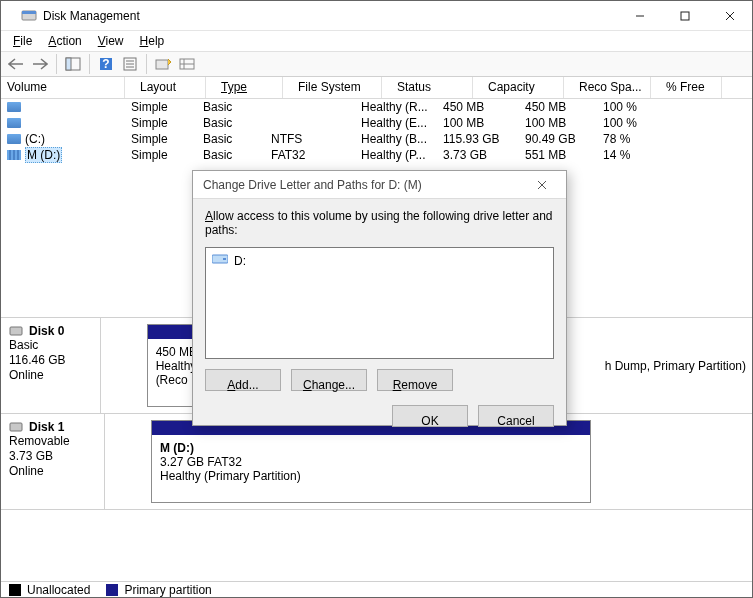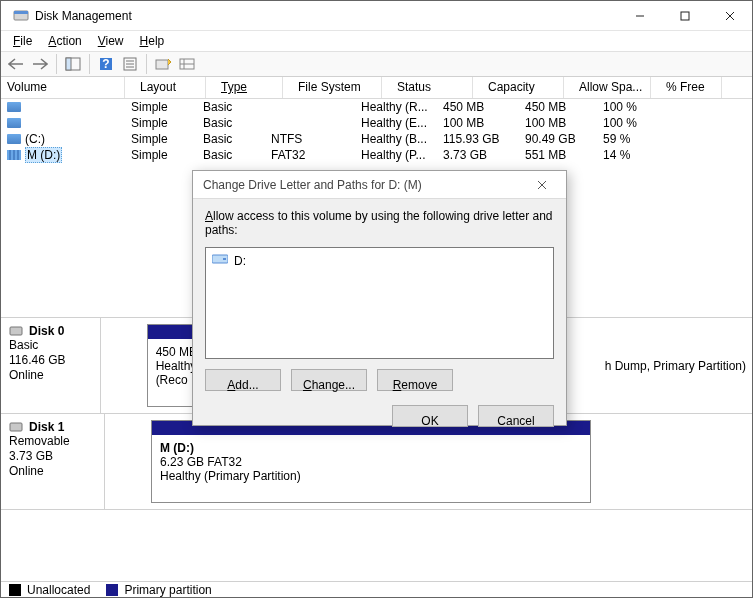--- a/index.html
+++ b/index.html
@@ -1,18 +1,18 @@
 <!DOCTYPE html>
 <html><head>
 <meta charset="utf-8">
 <style>
   * { box-sizing: border-box; font-family: "Segoe UI", Tahoma, sans-serif; font-size: 12px; }
   body { margin: 0; background: #fff; }
   .window { width: 753px; height: 598px; border: 1px solid #646464; position: relative; background: #fff; display: flex; flex-direction: column; overflow: hidden; }
-  .titlebar { height: 30px; display: flex; align-items: center; padding-left: 12px; background: #fff; border-bottom: 1px solid #e5e5e5; }
+  .titlebar { height: 30px; display: flex; align-items: center; padding-left: 20px; background: #fff; border-bottom: 1px solid #e5e5e5; }
   .titlebar .title { flex: 1; font-size: 12px; color: #000; }
   .titlebar .ctl { width: 45px; height: 30px; display: flex; align-items: center; justify-content: center; color: #222; }
   .menubar { height: 20px; display: flex; align-items: center; padding: 0 4px; }
   .menubar span { padding: 2px 8px; }
   .toolbar { height: 26px; border-top: 1px solid #e1e1e1; border-bottom: 1px solid #d0d0d0; display: flex; align-items: center; padding: 0 4px; gap: 2px; background: #f9f9f9; }
   .tb-btn { width: 22px; height: 22px; display: flex; align-items: center; justify-content: center; border: 1px solid transparent; color: #555; }
   .tb-btn svg { display:block; }
   .tb-sep { width: 1px; height: 20px; background: #d0d0d0; margin: 0 3px; }
   .list { flex: 0 0 auto; }
   .list-header { display: flex; background: #fff; border-bottom: 1px solid #d9d9d9; height: 22px; gap: 9px; }
@@ -137,21 +137,21 @@
   </div>
 
   <div class="list">
     <div class="list-header">
       <div class="col" style="width: 124px;">Volume</div>
       <div class="col" style="width: 72px;">Layout</div>
       <div class="col" style="width: 68px; text-decoration: underline;">Type</div>
       <div class="col" style="width: 90px;">File System</div>
       <div class="col" style="width: 82px;">Status</div>
       <div class="col" style="width: 82px;">Capacity</div>
-      <div class="col" style="width: 78px;">Allow Spa...</div>
+      <div class="col" style="width: 78px;">Reco Spa...</div>
       <div class="col" style="width: 62px;">% Free</div>
       <div class="col" style="flex:1; border-right:none"></div>
     </div>
     <div class="list-body" id="list-body">
         <div class="row">
           <div class="cell volcell" style="width:124px">
             <span class="vicon plain"></span>
             <span class="lbl"></span>
           </div>
           <div class="cell" style="width:72px">Simple</div>
@@ -179,21 +179,21 @@
           <div class="cell volcell" style="width:124px">
             <span class="vicon plain"></span>
             <span class="lbl"> (C:)</span>
           </div>
           <div class="cell" style="width:72px">Simple</div>
           <div class="cell" style="width:68px">Basic</div>
           <div class="cell" style="width:90px">NTFS</div>
           <div class="cell" style="width:82px">Healthy (B...</div>
           <div class="cell" style="width:82px">115.93 GB</div>
           <div class="cell" style="width:78px">90.49 GB</div>
-          <div class="cell" style="width:62px">59 %</div>
+          <div class="cell" style="width:62px">78 %</div>
         </div>
         <div class="row sel">
           <div class="cell volcell" style="width:124px">
             <span class="vicon stripe"></span>
             <span class="lbl">M (D:)</span>
           </div>
           <div class="cell" style="width:72px">Simple</div>
           <div class="cell" style="width:68px">Basic</div>
           <div class="cell" style="width:90px">FAT32</div>
           <div class="cell" style="width:82px">Healthy (P...</div>
@@ -238,21 +238,21 @@
           </div>
         <div class="dline">Removable</div>
         <div class="dline">3.73 GB</div>
         <div class="dline">Online</div>
       </div>
       <div class="diskbars">
         <div class="part" style="width:440px;">
           <div class="pbar"></div>
           <div class="pbody">
             <div style="font-weight:bold">M  (D:)</div>
-            <div>6.23 GB FAT32</div>
+            <div>3.27 GB FAT32</div>
             <div>Healthy (Primary Partition)</div>
           </div>
         </div>
       </div>
     </div>
   </div>
 
   <div style="flex:1"></div>
   <div class="legend">
     <span><span class="swatch" style="background:#000"></span><span>Unallocated</span></span>

